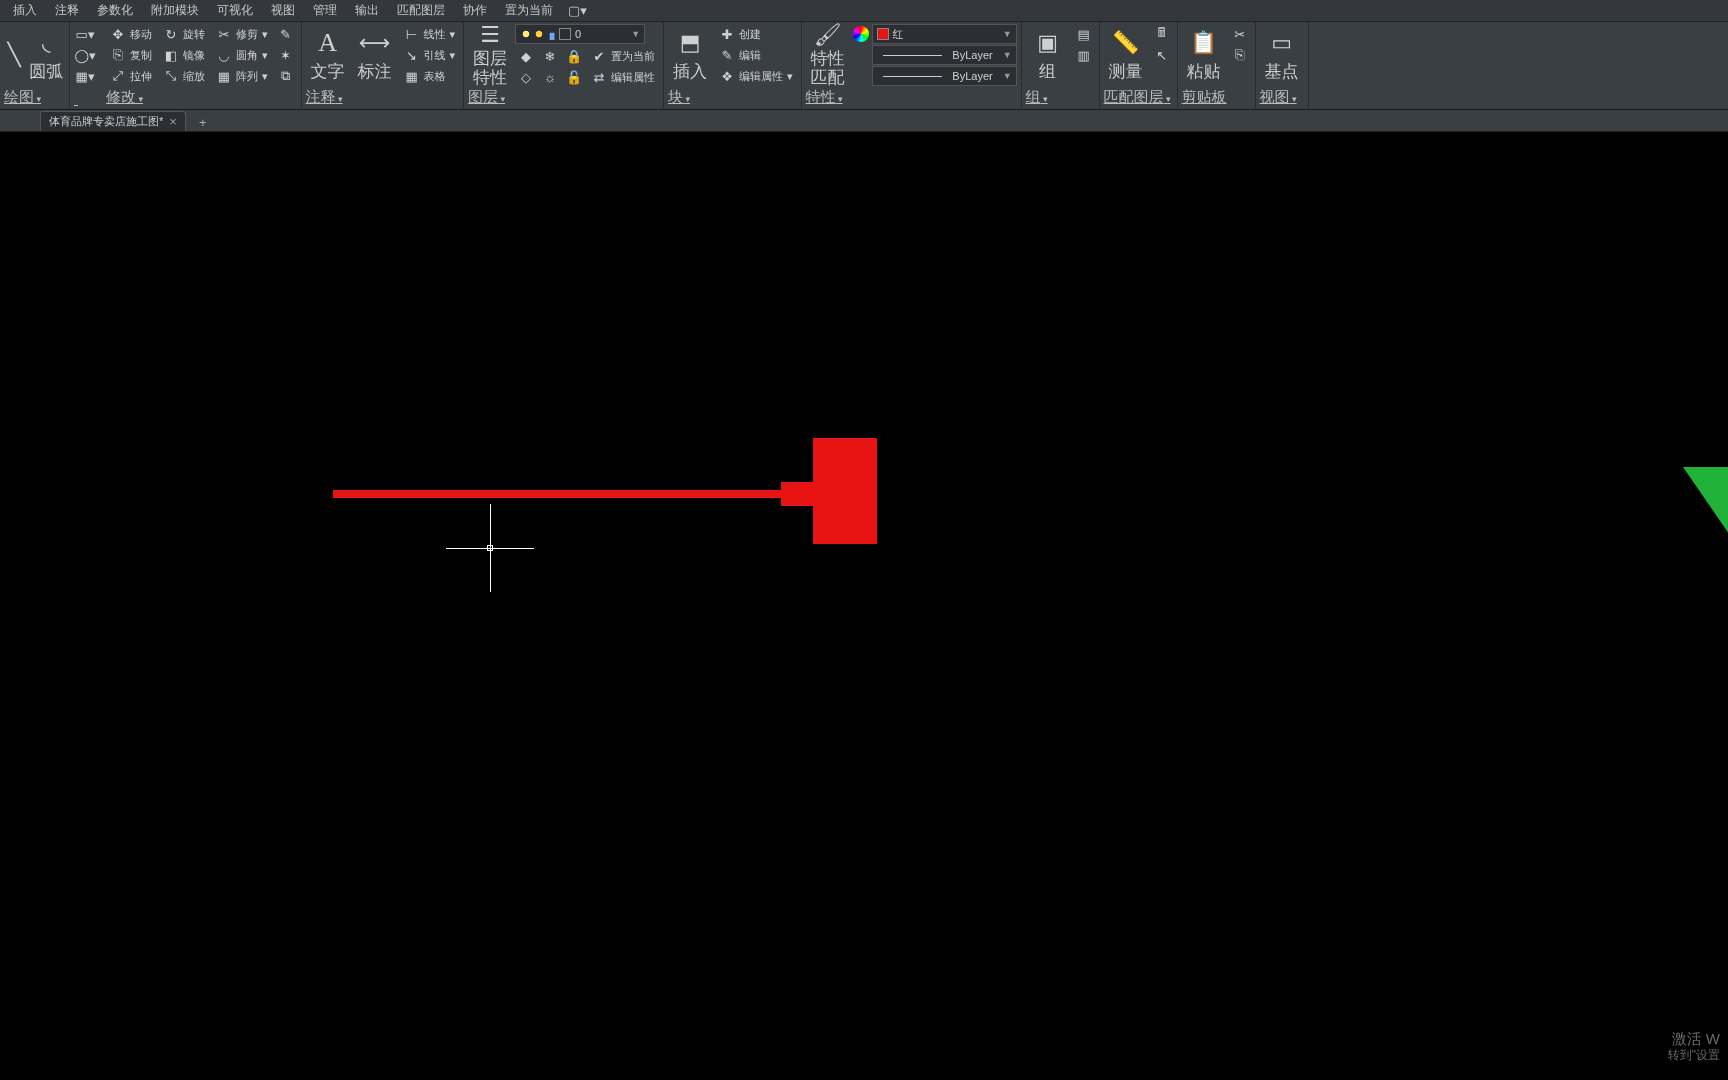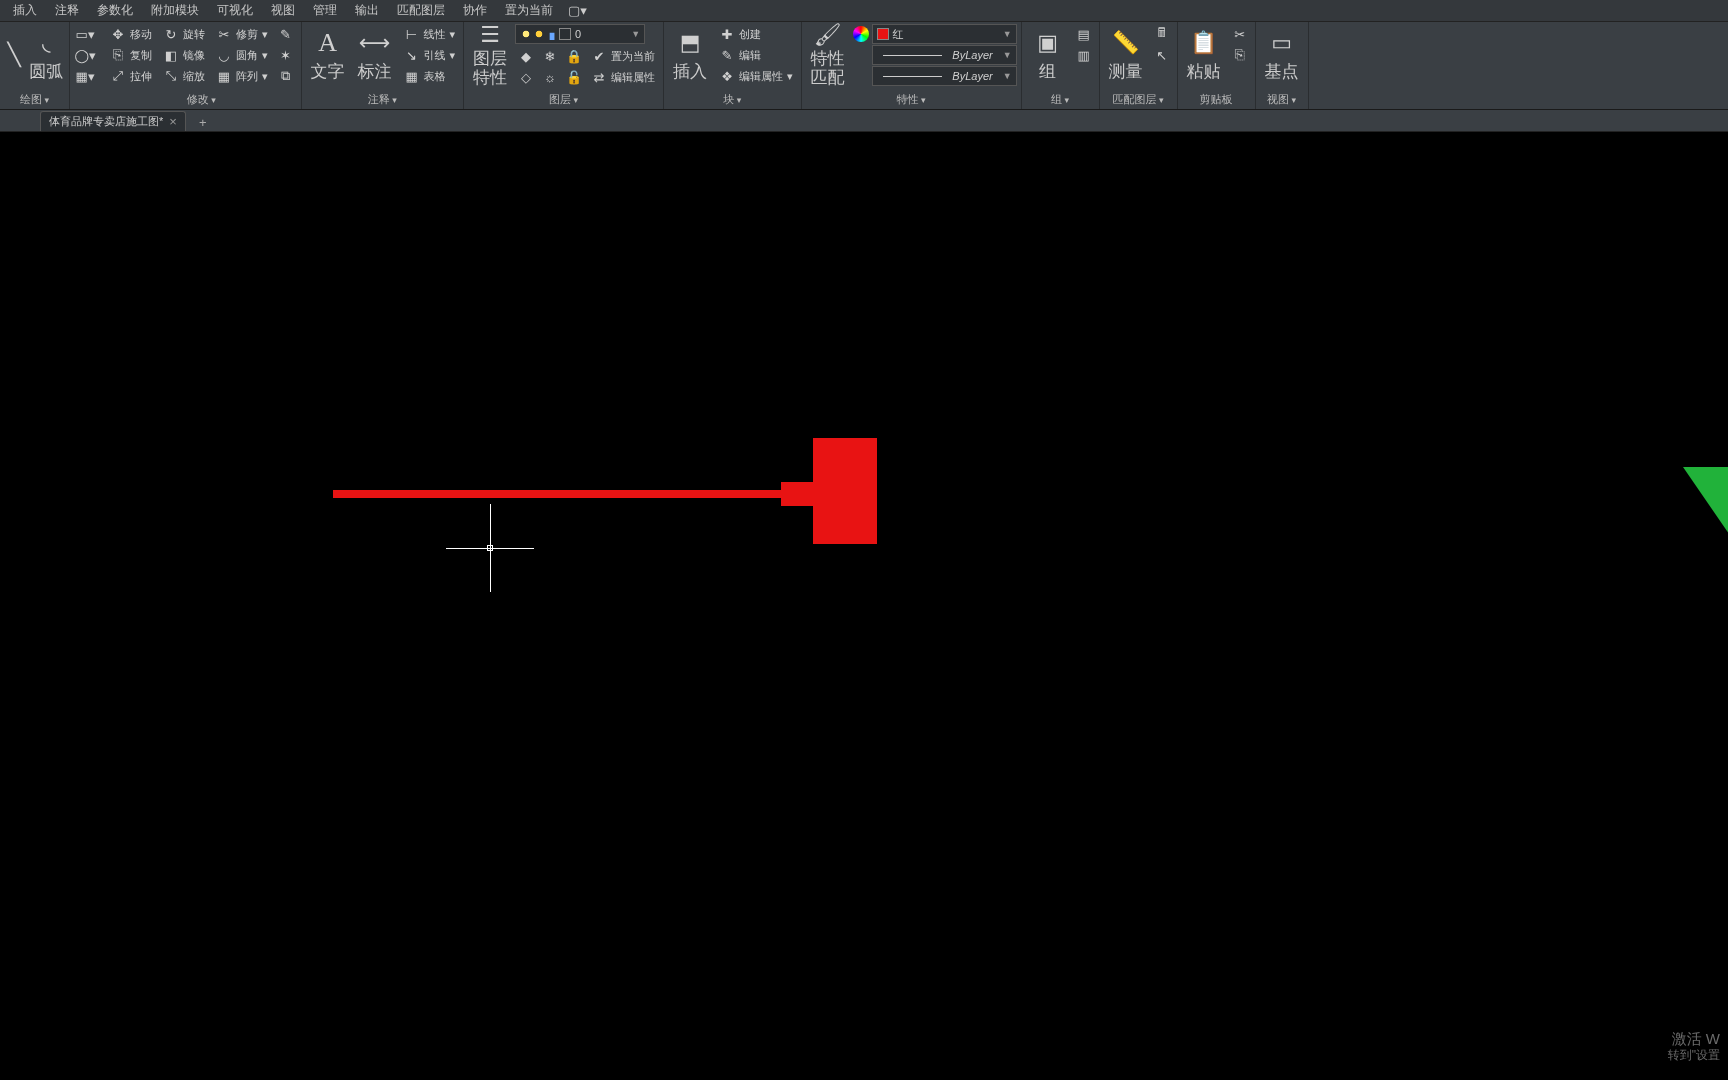--- a/index.html
+++ b/index.html
@@ -45,25 +45,26 @@
     border-right: 1px solid #2a2d30;
     padding: 2px 4px 0 4px;
   }
   .panel-body {
     display: flex;
     flex: 1;
     align-items: flex-start;
     gap: 3px;
   }
   .panel-title {
-    text-align: center;
-    font-size: 11px;
+    text-align: left;
+    font-size: 15px;
     color: #bbb;
     padding: 1px 0 2px;
     white-space: nowrap;
+    text-decoration: underline;
   }
   .panel-title .arrow::after { content: " ▾"; font-size: 9px; }
   .big-btn {
     display: flex;
     flex-direction: column;
     align-items: center;
     justify-content: center;
     width: 44px;
     height: 62px;
     cursor: pointer;
@@ -100,21 +101,21 @@
     height: 20px;
     display: flex;
     align-items: center;
     padding: 0 4px;
     font-size: 11px;
     gap: 4px;
     cursor: pointer;
   }
   .layer-dd { width: 130px; }
   .color-dd { width: 145px; }
-  .lt-dd { width: 145px; justify-content: space-between; font-style: italic; }
+  .lt-dd { width: 145px; justify-content: space-between; }
   .dd-arrow { margin-left: auto; font-size: 9px; color: #999; }
   .swatch { width: 12px; height: 12px; }
   .swatch.red { background: #e81313; border: 1px solid #888; }
   .bylayer-line {
     flex: 1; height: 0; border-top: 1px solid #ccc; margin: 0 6px;
   }
   
   .tab-bar {
     background: #3a3f44;
     height: 22px;

